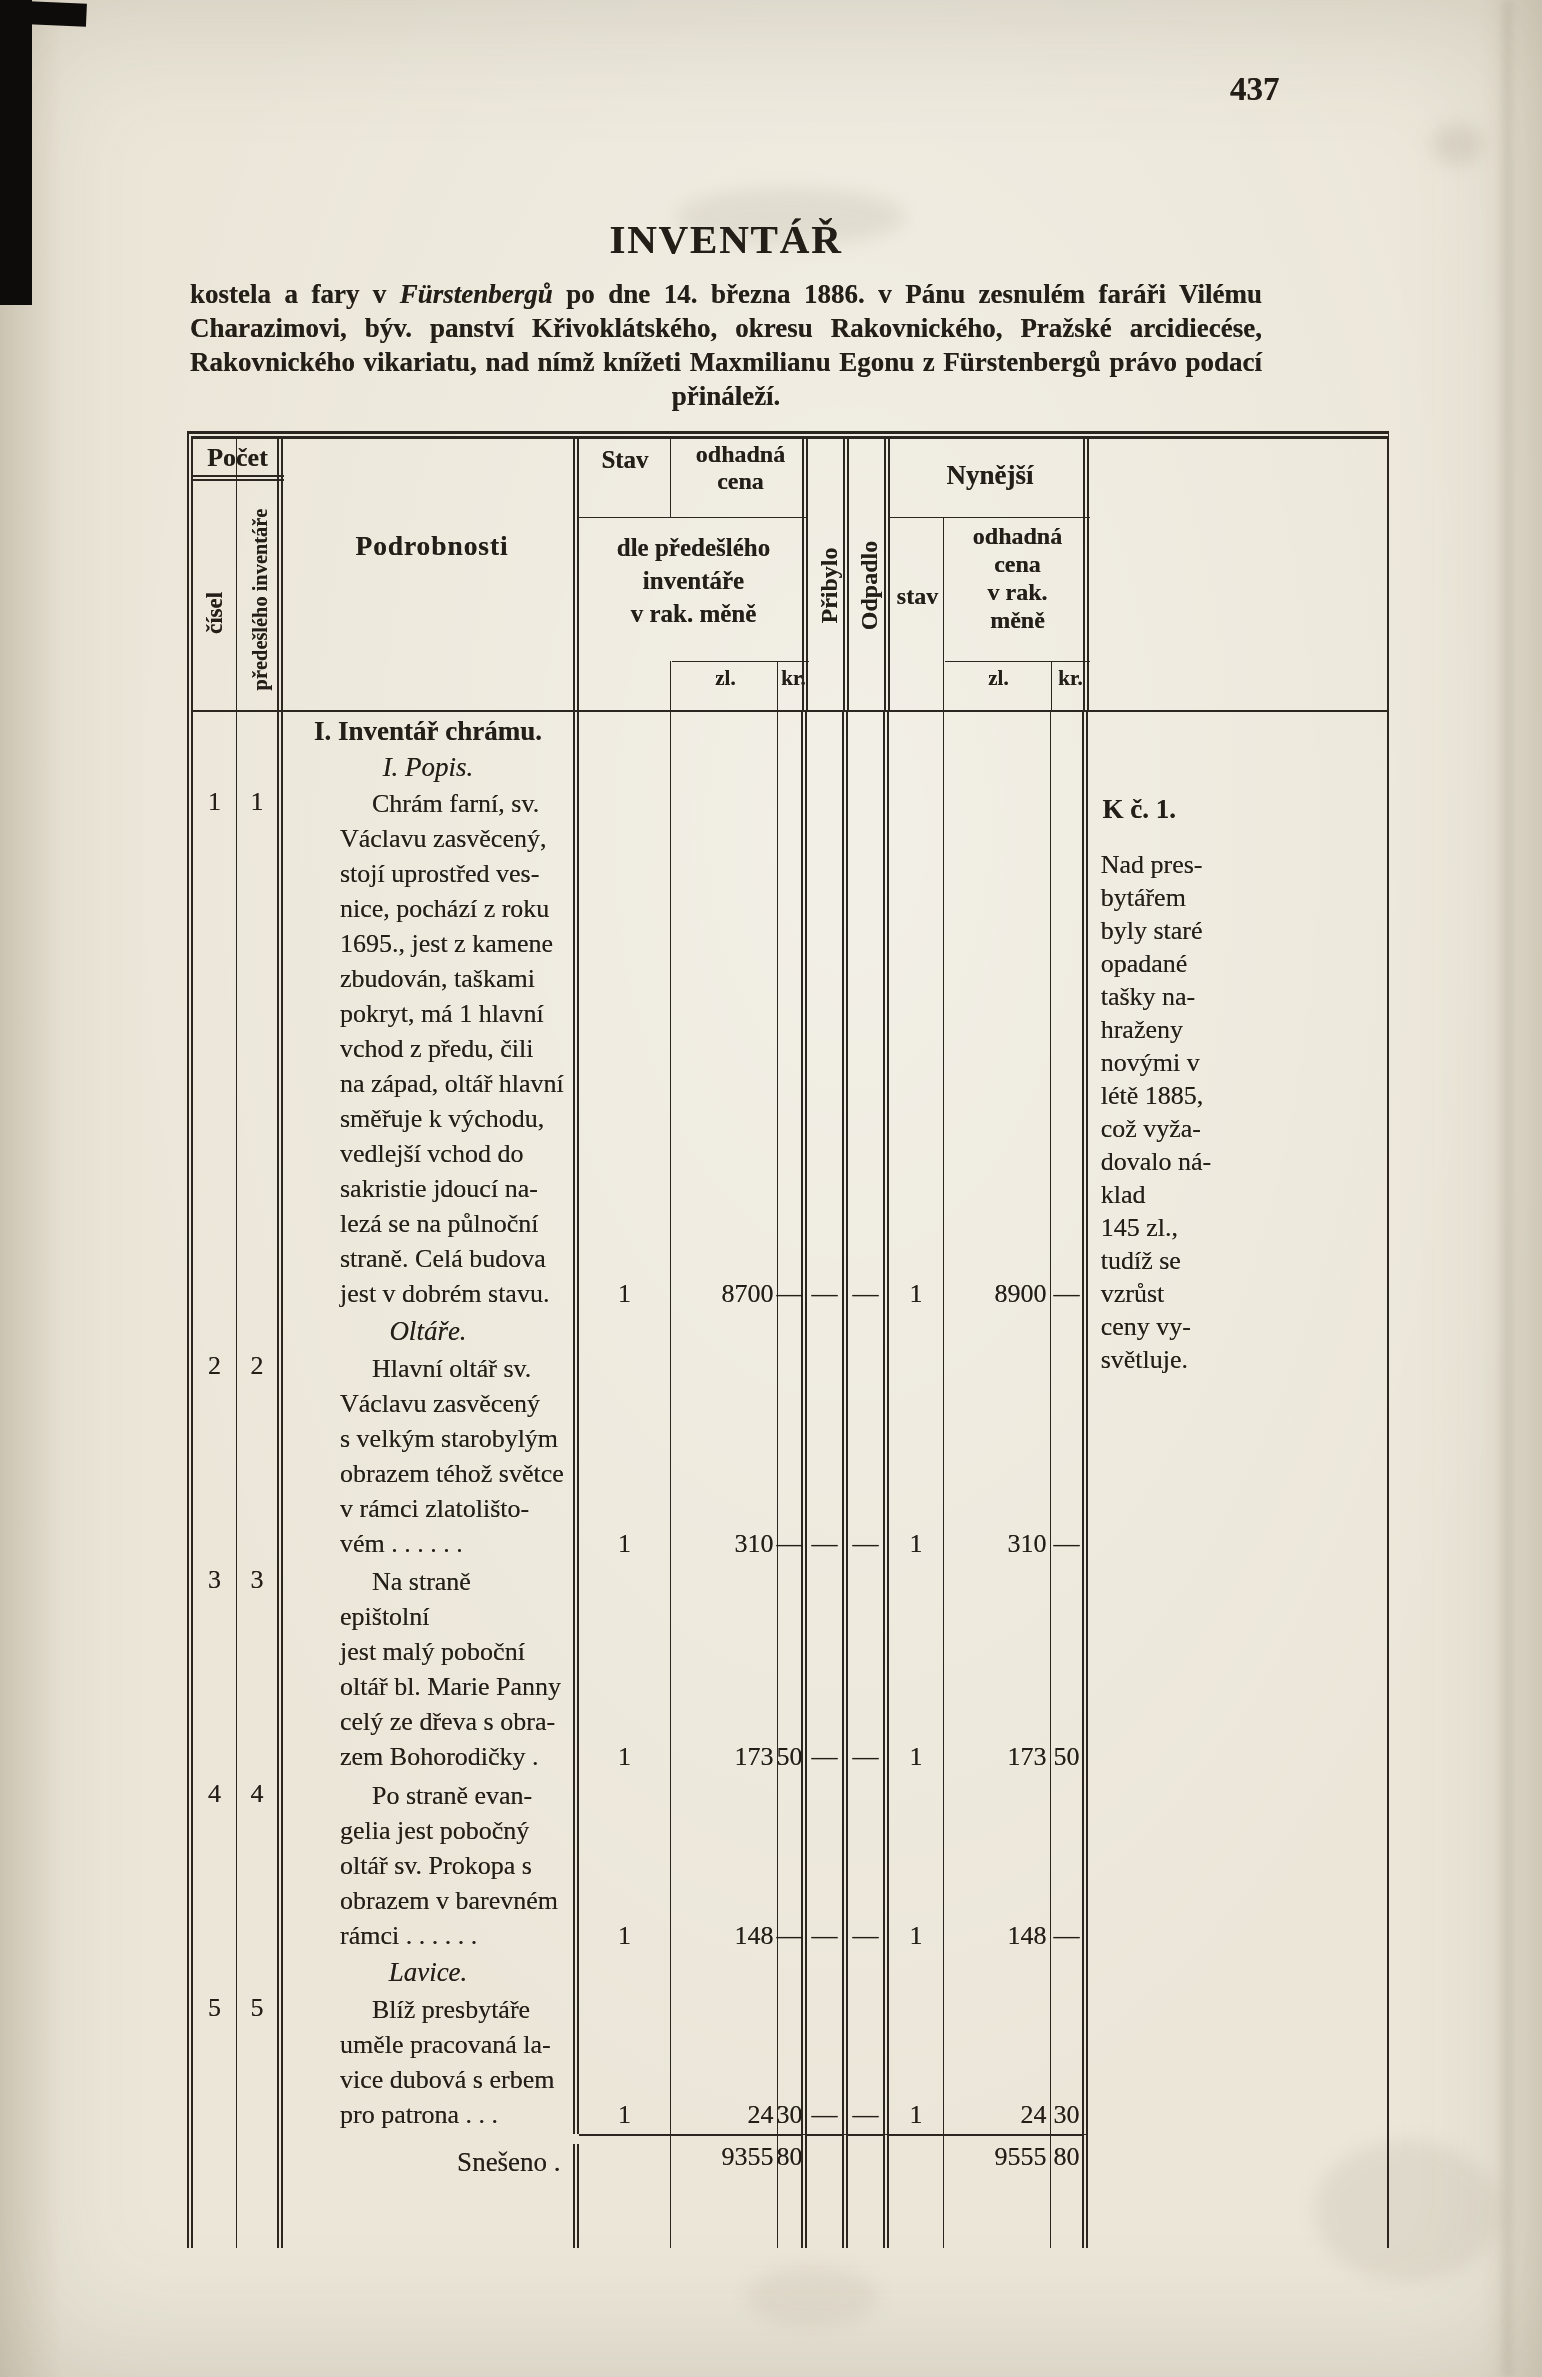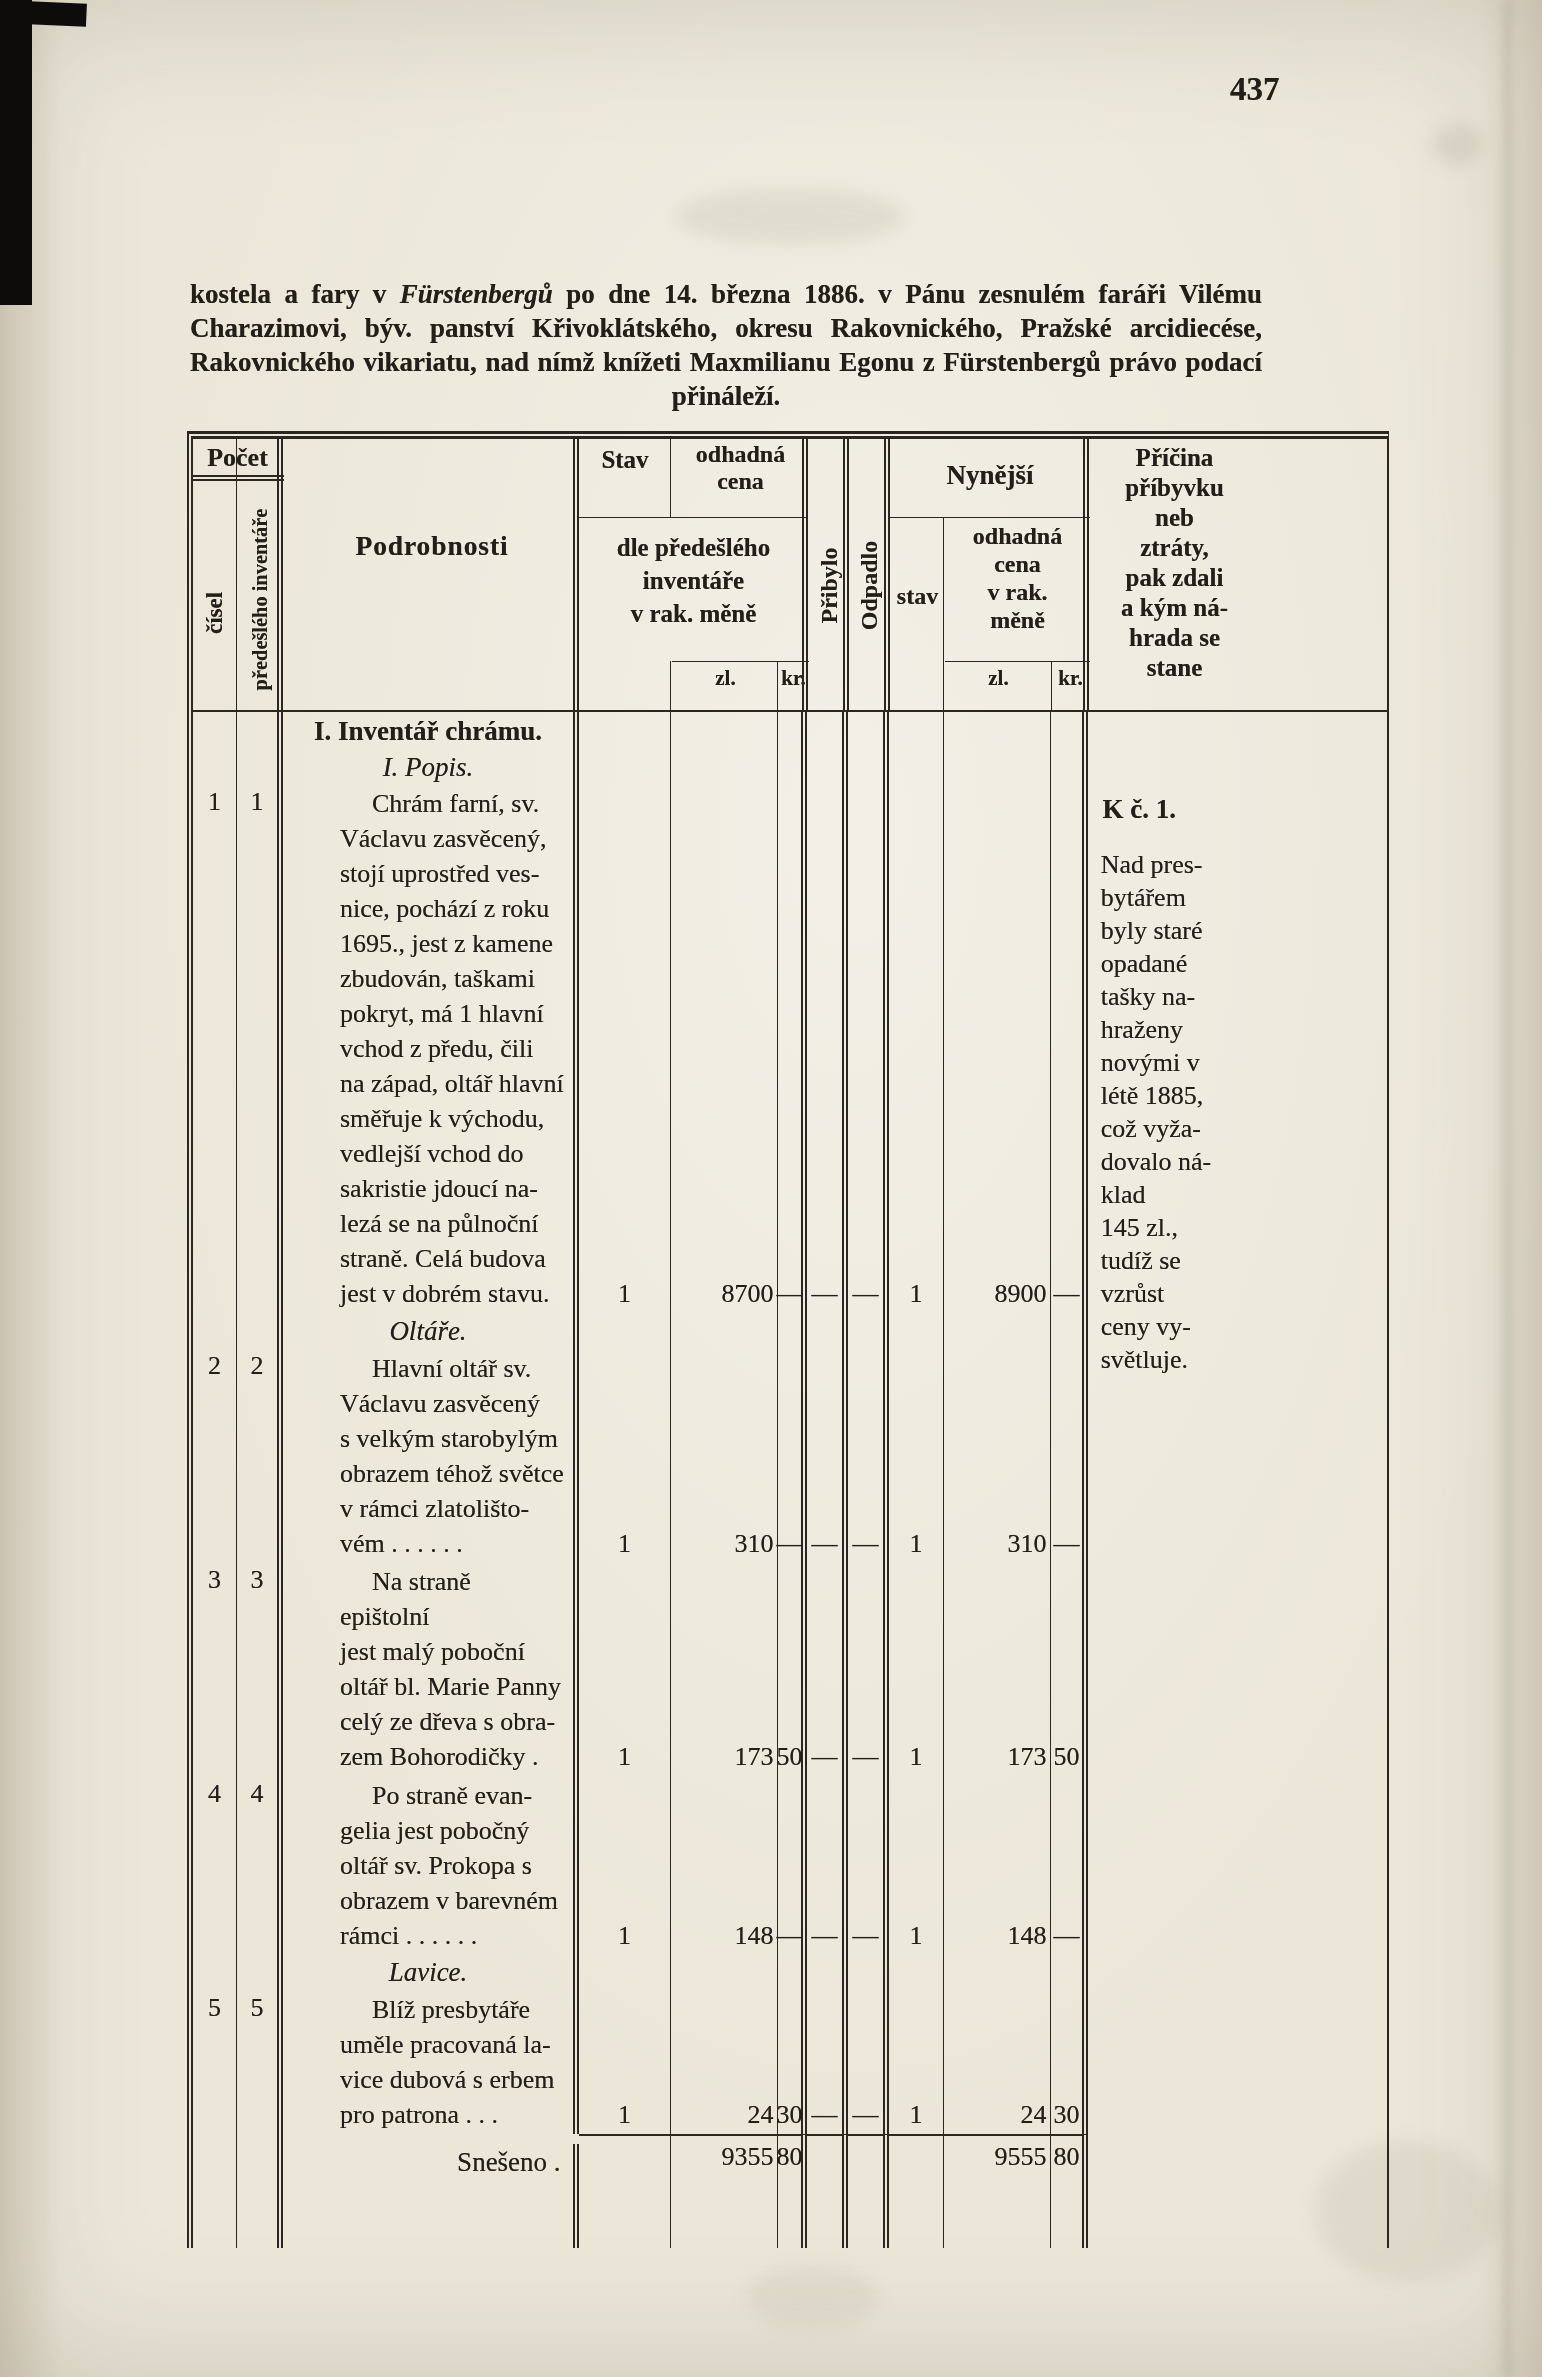--- a/index.html
+++ b/index.html
@@ -107,20 +107,21 @@
 
   <div class="artifact-strip"></div>
   <div class="artifact-wedge"></div>
   <div class="smudge sm1"></div>
   <div class="smudge sm2"></div>
   <div class="smudge sm3"></div>
   <div class="smudge sm4"></div>
   <div class="crease"></div>
 
   <div class="pageno">437</div>
+  <div class="title">INVENTÁŘ</div>
 
   <p class="intro"><span>kostela a fary v </span><span class="it">Fürstenbergů</span><span> po dne 14. března 1886. v Pánu zesnulém faráři Vilému Charazimovi, býv. panství Křivoklátského, okresu Rakovnického, Pražské arcidiecése, Rakovnického vikariatu, nad nímž knížeti Maxmilianu Egonu z Fürstenbergů právo podací přináleží.</span></p>
 
   <div class="table">
 
     <div class="thead">
       <div class="lbl h-pocet">Počet</div>
       <div class="vtext h-cisel">čísel</div>
       <div class="vtext h-predesleho">předešlého inventáře</div>
       <div class="lbl h-podrobnosti">Podrobnosti</div>
@@ -135,28 +136,20 @@
       <div class="vtext h-pribylo">Přibylo</div>
       <div class="vtext h-odpadlo">Odpadlo</div>
       <div class="lbl h-nynejsi">Nynější</div>
       <div class="lbl h-stav-new">stav</div>
       <div class="lbl h-odhadna-new pre">odhadná
 cena
 v rak.
 měně</div>
       <div class="lbl h-zl-new">zl.</div>
       <div class="lbl h-kr-new">kr.</div>
-      <div class="lbl h-pricina pre">Příčina
-příbyvku
-neb
-ztráty,
-pak zdali
-a kým ná-
-hrada se
-stane</div>
 
       <div class="hline dbl" style="left:0;top:36px;width:91px"></div>
       <div class="hline" style="left:386px;top:78px;width:229px"></div>
       <div class="hline" style="left:697px;top:78px;width:200px"></div>
       <div class="hline" style="left:479px;top:222px;width:137px"></div>
       <div class="hline" style="left:752px;top:222px;width:145px"></div>
 
       <div class="vline" style="left:43px;top:0;height:273px"></div>
       <div class="vline dbl" style="left:84px;top:0;height:273px"></div>
       <div class="vline dbl" style="left:380px;top:0;height:273px"></div>

